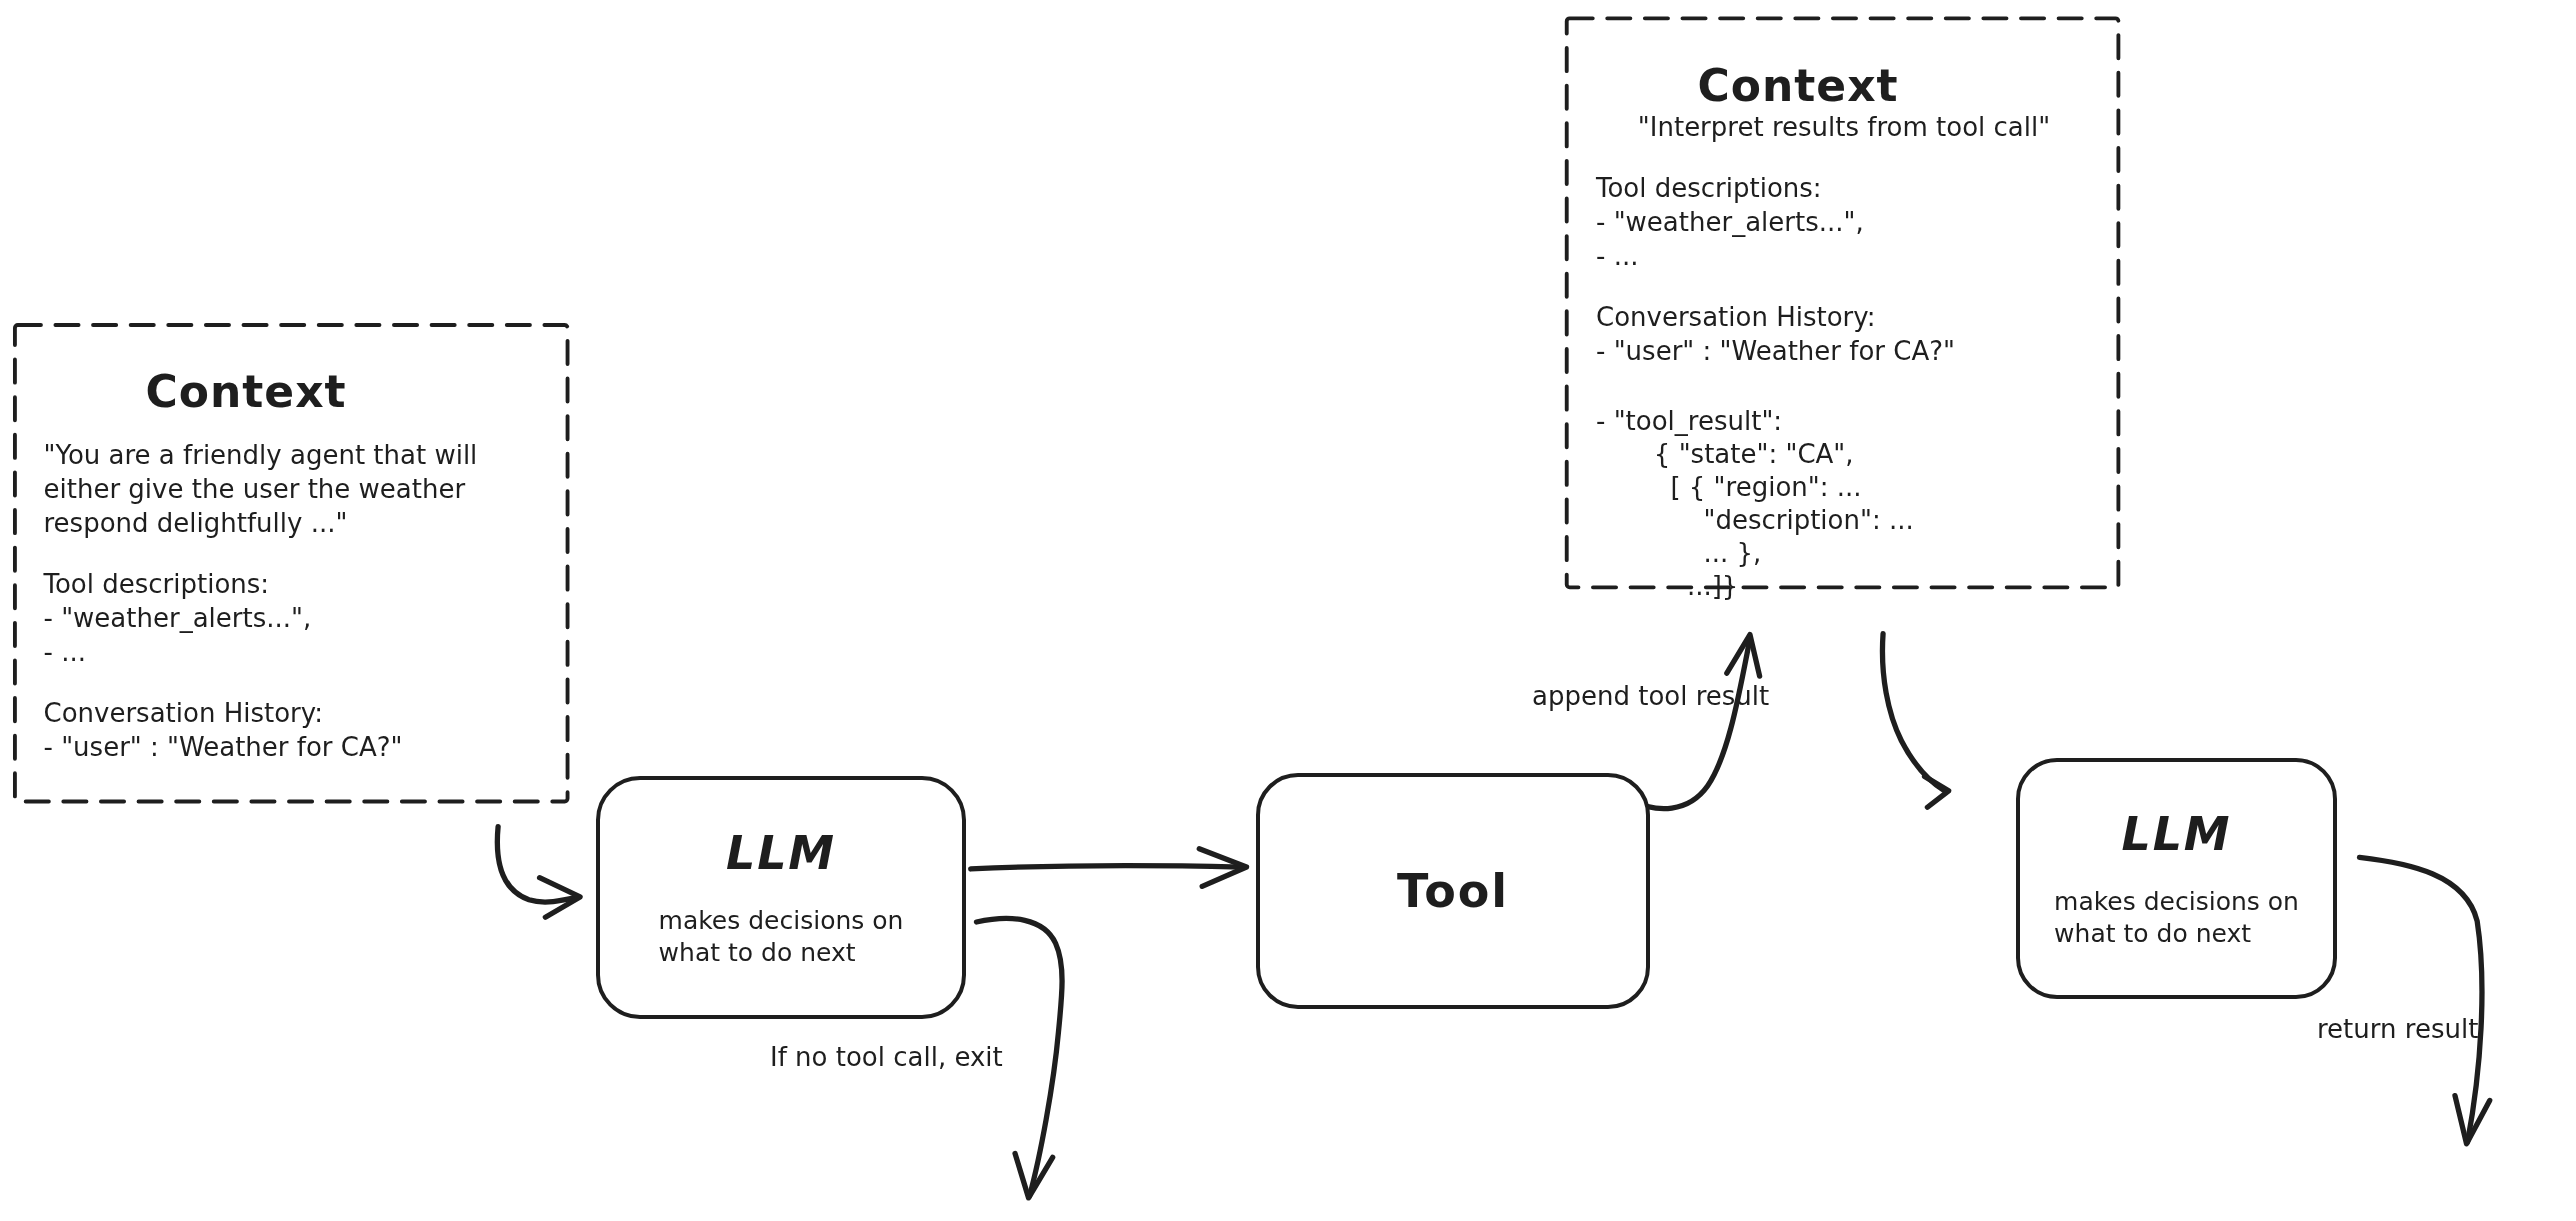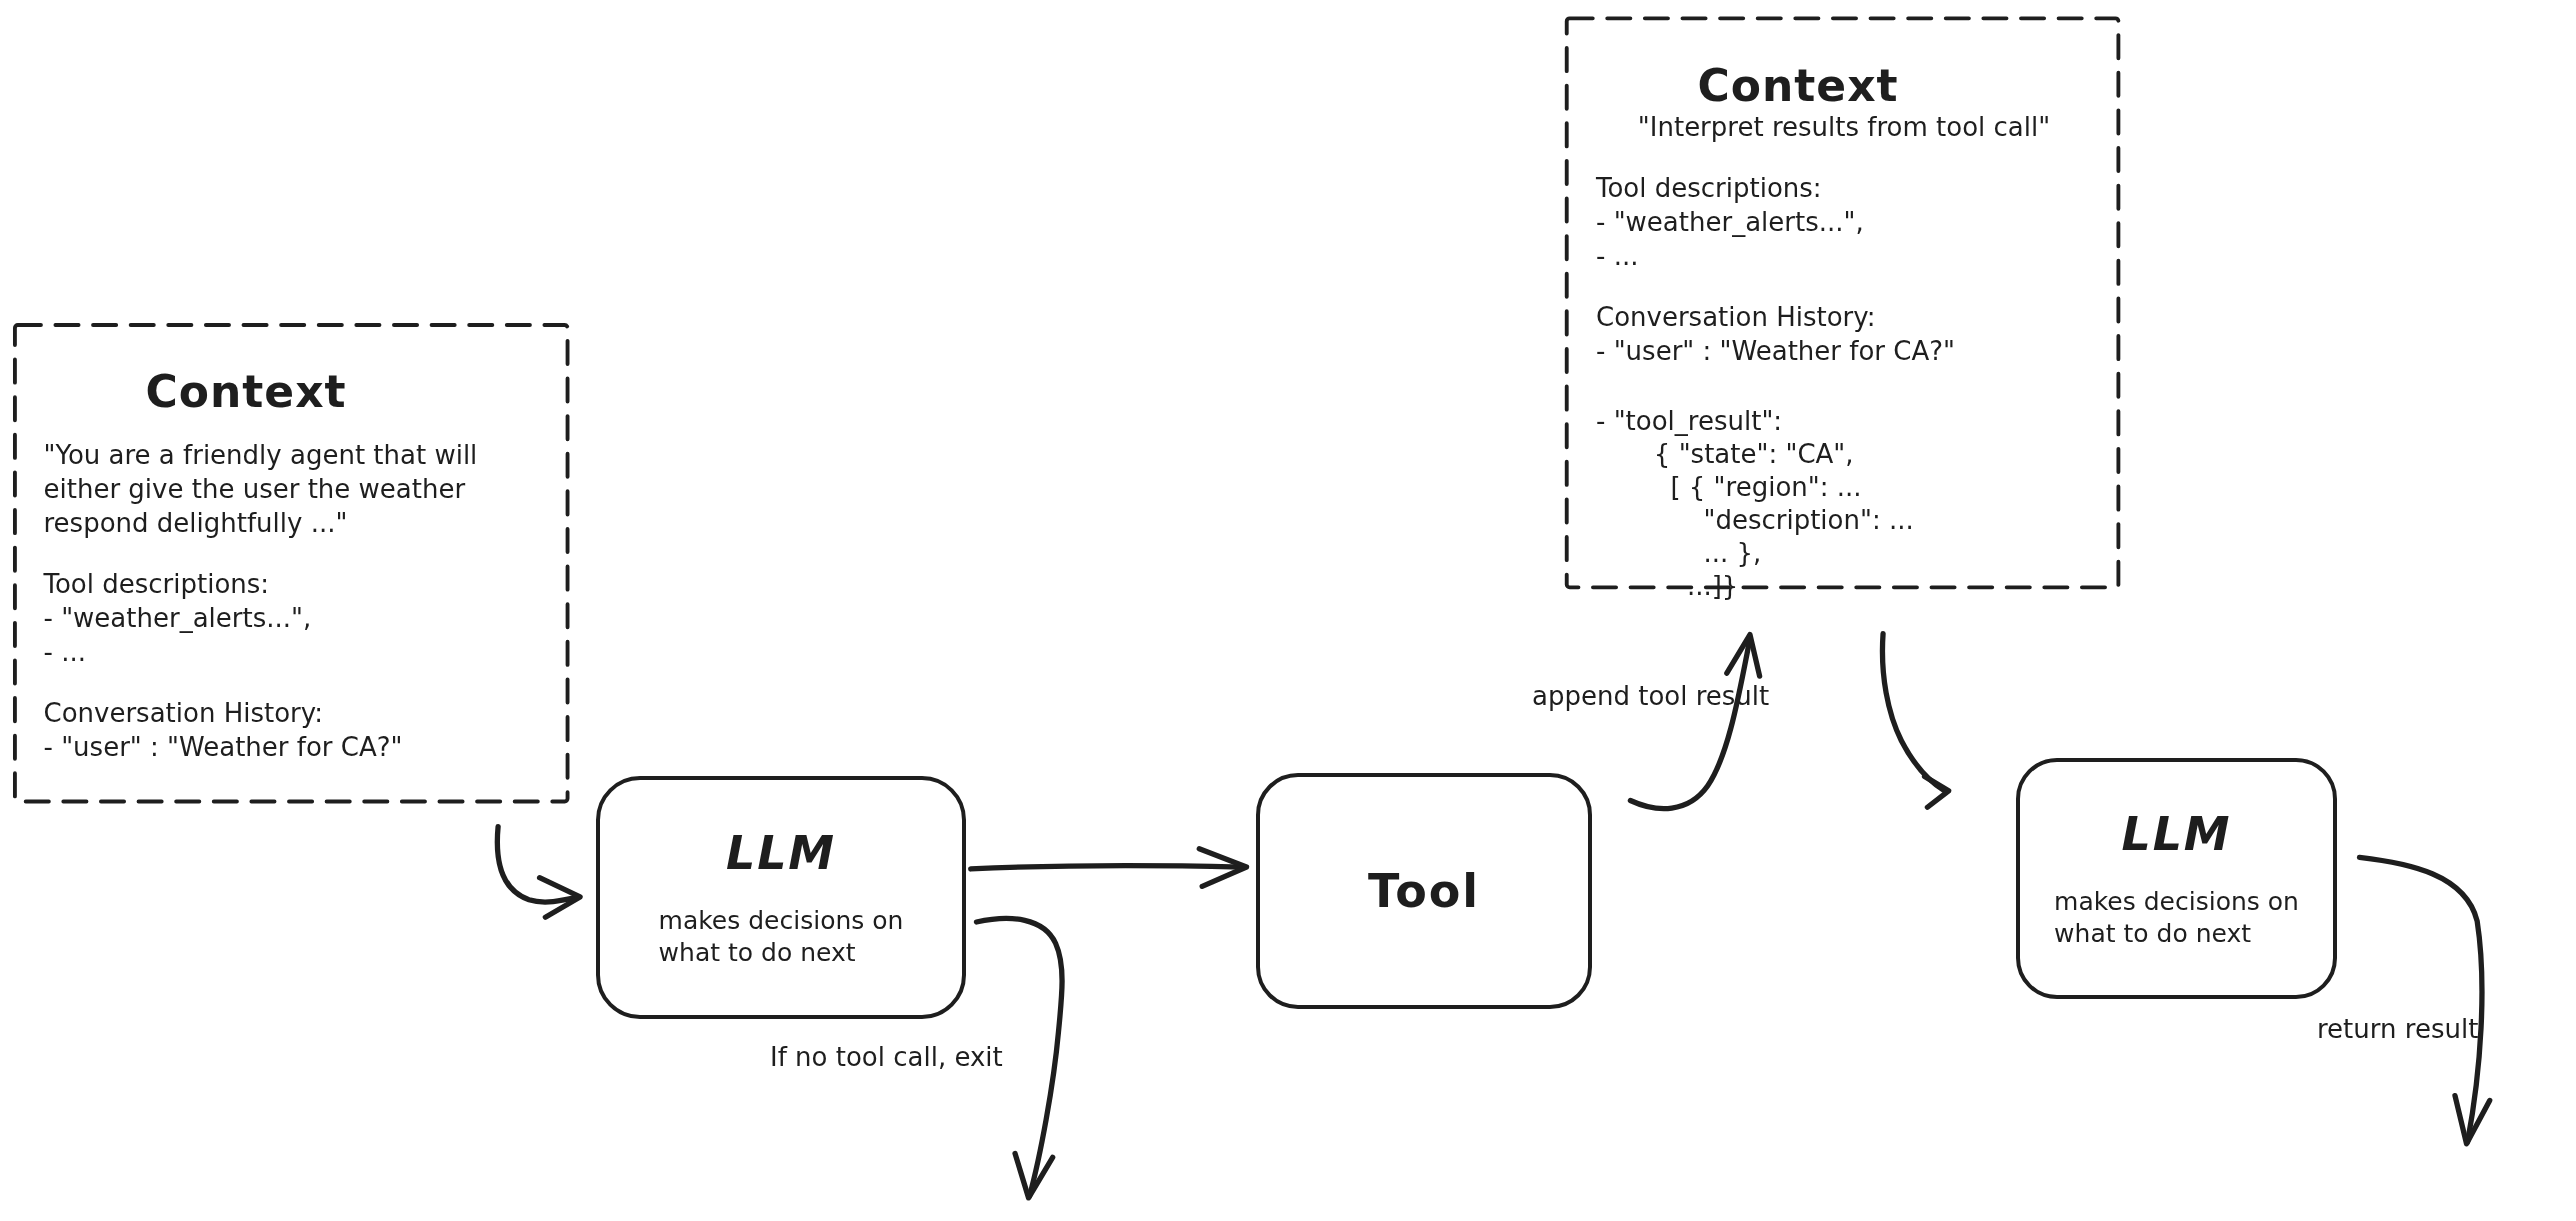--- a/index.html
+++ b/index.html
@@ -170,21 +170,21 @@
   </div>
 
   <div class="node" style="left:596px; top:748px; width:370px; height:243px;">
     <div class="node-title italic">LLM</div>
     <div class="node-sub">
       <div>makes decisions on</div>
       <div>what to do next</div>
     </div>
   </div>
 
-  <div class="node" style="left:1256px; top:745px; width:336px; height:236px; border-radius:42px;">
+  <div class="node" style="left:1256px; top:745px; width:394px; height:236px; border-radius:42px;">
     <div class="node-title">Tool</div>
   </div>
 
   <div class="node" style="left:2016px; top:730px; width:321px; height:241px; border-radius:41px;">
     <div class="node-title italic">LLM</div>
     <div class="node-sub">
       <div>makes decisions on</div>
       <div>what to do next</div>
     </div>
   </div>

